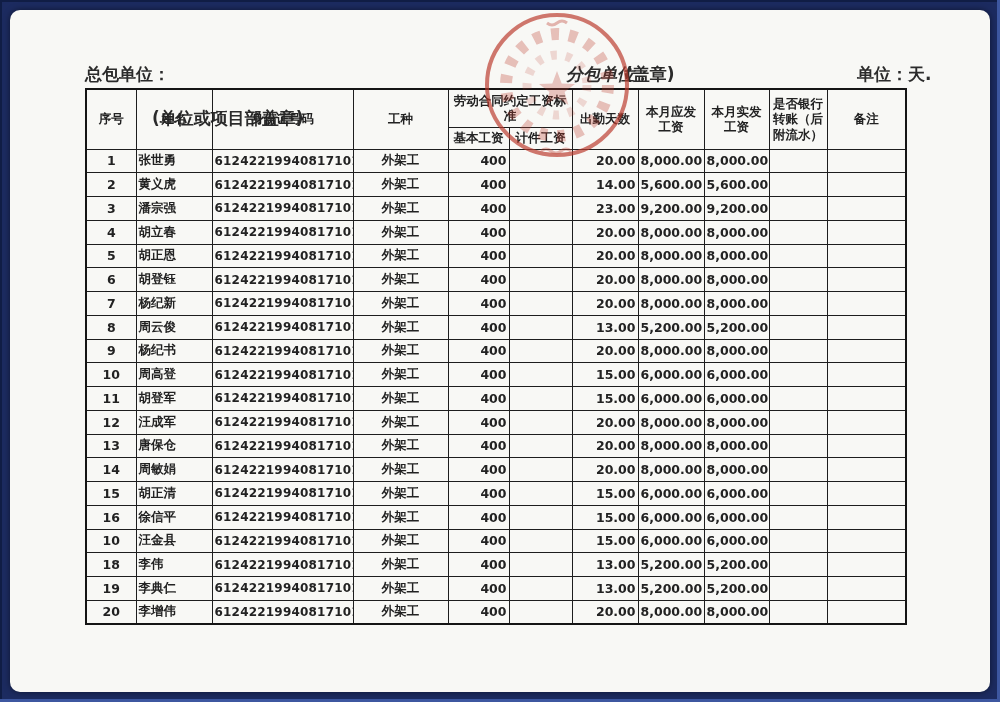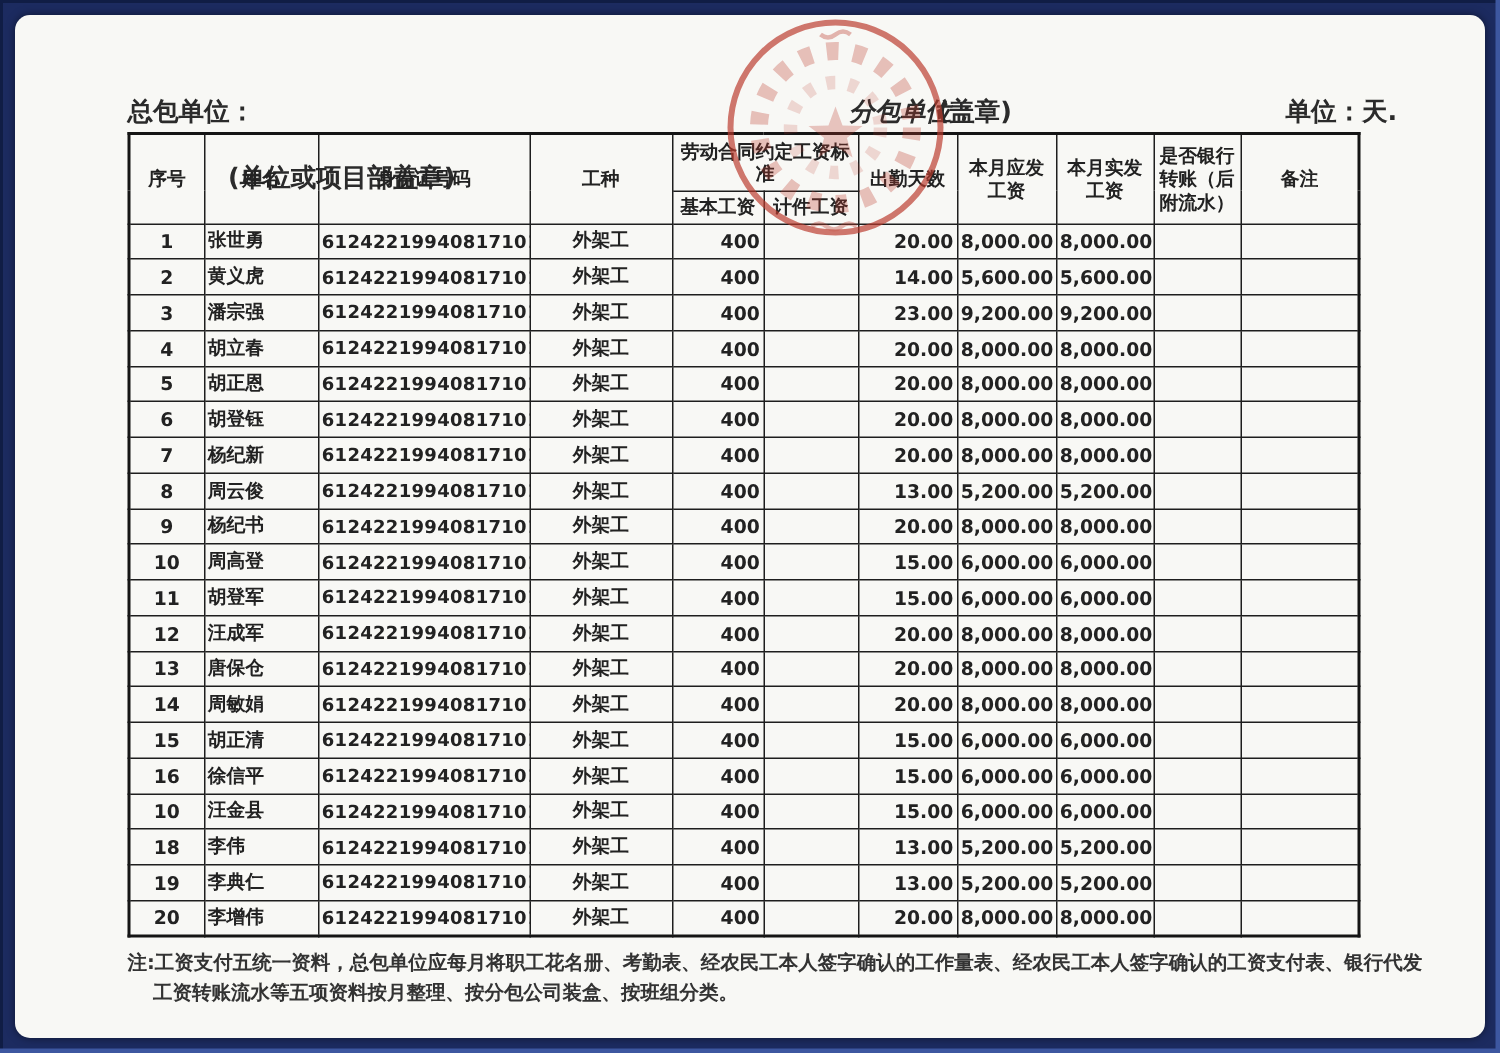--- a/index.html
+++ b/index.html
@@ -385,21 +385,20 @@
           <td class="col-piece"></td>
           <td class="col-days">20.00</td>
           <td class="col-payable">8,000.00</td>
           <td class="col-paid">8,000.00</td>
           <td class="col-bank"></td>
           <td class="col-note"></td>
         </tr>
       </tbody>
   </table>
 
-  <div class="footnote">注:工资支付五统一资料，总包单位应每月将职工花名册、考勤表、经农民工本人签字确认的工作量表、经农民工本人签字确认的工资支付表、银行代发工资转账流水等五项资料按月整理、按分包公司装盒、按班组分类。</div>
 
   <svg class="stamp" viewBox="0 0 152 152">
     <g fill="none" stroke="#bb3a2c">
       <circle cx="76" cy="74" r="70" stroke-width="4" opacity="0.85"></circle>
       <circle cx="76" cy="74" r="51" stroke-width="12" stroke-dasharray="8 10" opacity="0.38"></circle>
       <circle cx="76" cy="74" r="30" stroke-width="9" stroke-dasharray="6 9" opacity="0.22"></circle>
     </g>
     <path d="M76 60 L80.7 72.6 L94 73 L83.6 81 L87.4 94 L76 86.4 L64.6 94 L68.4 81 L58 73 L71.3 72.6 Z" fill="#bb3a2c" opacity="0.35"></path>
     <g stroke="#bb3a2c" stroke-width="3" opacity="0.45" fill="none">
       <path d="M60 140 q5 -4 10 0 q5 4 10 0 q5 -4 10 0"></path>

